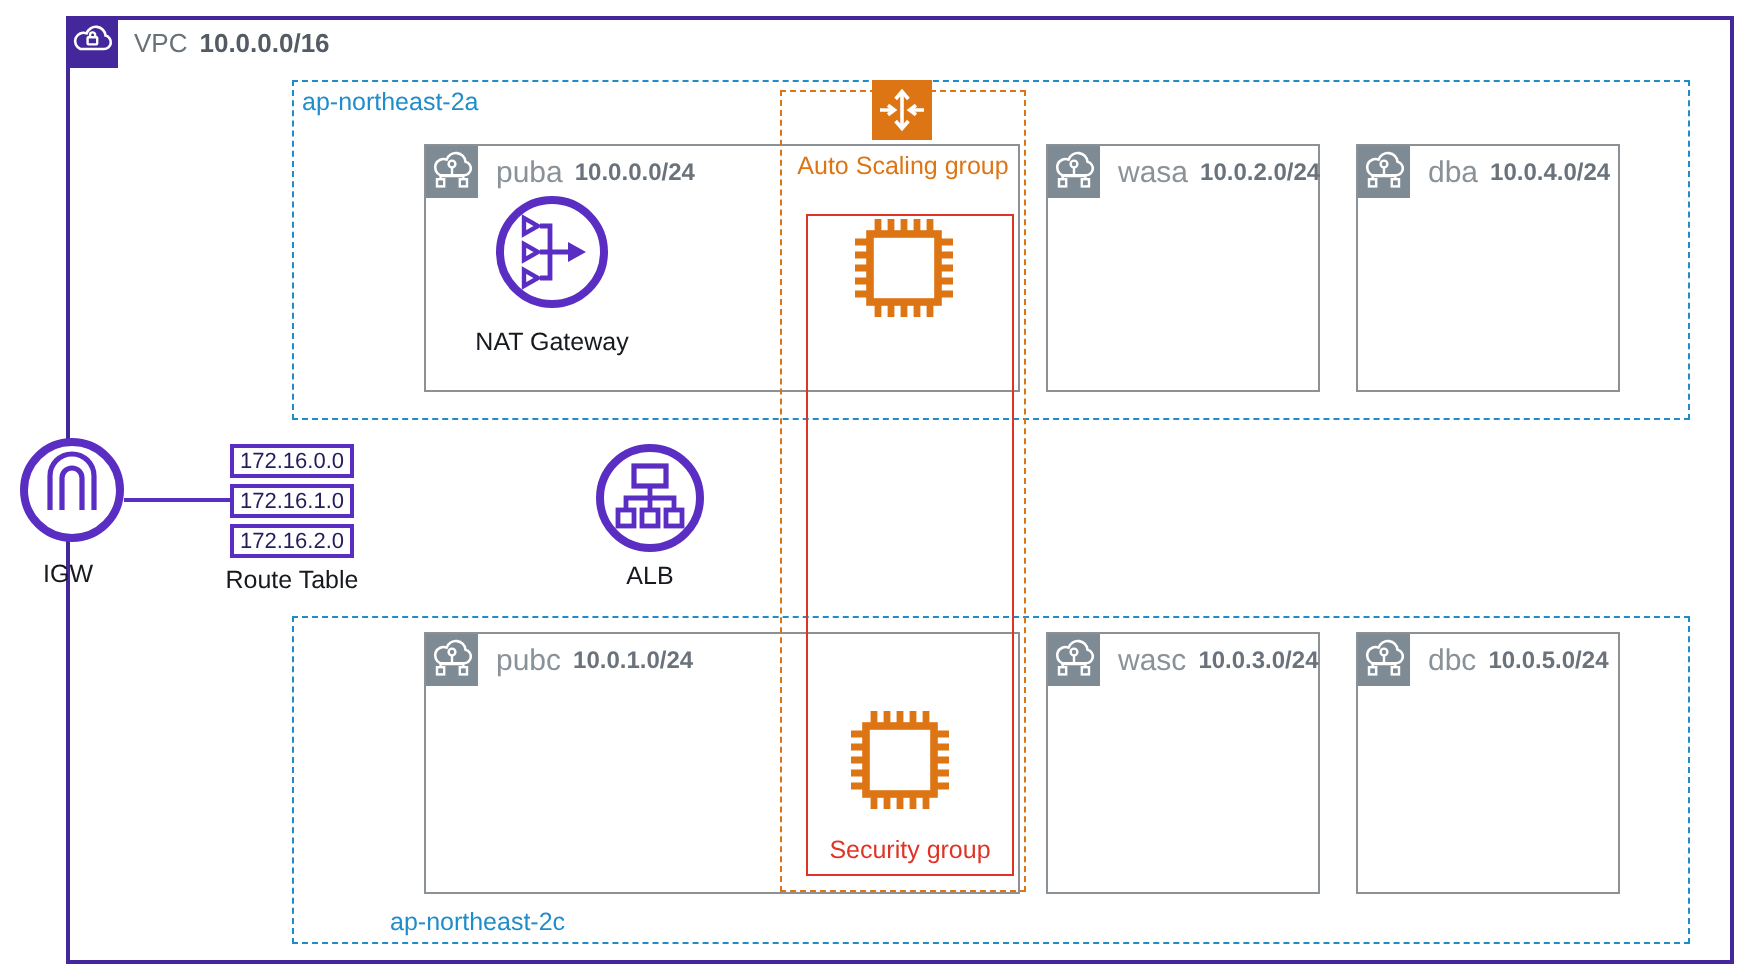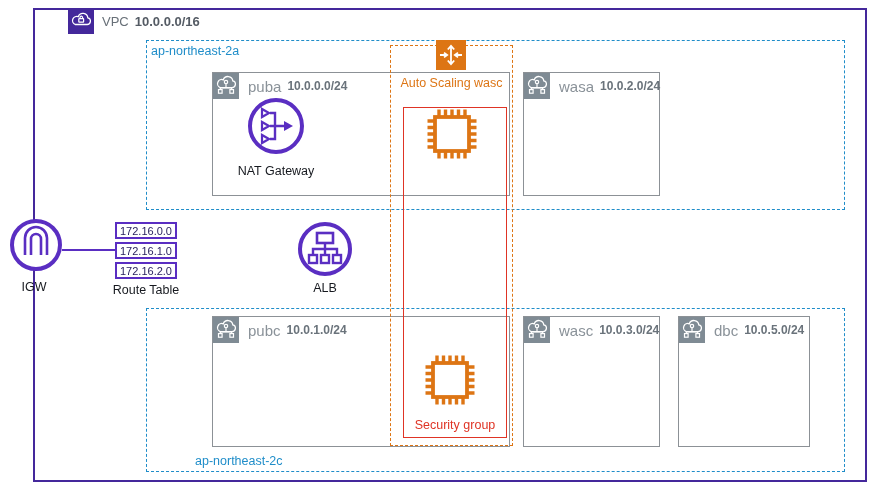--- a/index.html
+++ b/index.html
@@ -2,21 +2,21 @@
 <html><head>
 <meta charset="utf-8">
 <style>
   html,body{margin:0;padding:0;background:#ffffff;}
   body{width:876px;height:489px;position:relative;font-family:"Liberation Sans",sans-serif;overflow:hidden;}
   .stage{position:absolute;inset:0;}
   .abs{position:absolute;}
 
   
   .vpc-box{left:33px;top:8px;width:834px;height:474px;border:2px solid #44289b;box-sizing:border-box;}
-  .vpc-header{left:33px;top:8px;height:26px;display:flex;align-items:center;padding-left:35px;}
+  .vpc-header{left:33px;top:8px;height:26px;display:flex;align-items:center;}
   .vpc-icon{width:26px;height:26px;background:#44289b;display:inline-flex;align-items:center;justify-content:center;}
   .vpc-label{color:#687078;font-size:13px;margin-left:8px;}
   .vpc-cidr{color:#545b64;font-size:13px;font-weight:bold;margin-left:6px;}
 
   
   .az{border:1px dashed #1f8dc9;box-sizing:border-box;color:#1f8dc9;font-size:12.5px;}
   .az-a{left:146px;top:40px;width:699px;height:170px;}
   .az-c{left:146px;top:308px;width:699px;height:164px;}
   .az-label-top{position:absolute;top:3px;left:4px;}
   .az-label-bottom{position:absolute;bottom:3px;left:4px;margin-left:44px;}
@@ -93,20 +93,35 @@
           <path d="M13 10.7 V15 M7.3 15 h11.4 M7.3 15 v1.6 M18.7 15 v1.6" fill="none" stroke="#ffffff" stroke-width="1.2"></path>
           <rect x="5.5" y="16.6" width="3.6" height="3.6" fill="none" stroke="#ffffff" stroke-width="1.2"></rect>
           <rect x="16.9" y="16.6" width="3.6" height="3.6" fill="none" stroke="#ffffff" stroke-width="1.2"></rect>
         </svg>
       </span>
       <span class="subnet-name">wasa</span>
       <span class="subnet-cidr">10.0.2.0/24</span>
     </div>
   </div>
 
+  <div class="abs subnet" style="left:678px;top:72px;width:132px;height:124px">
+    <div class="subnet-header">
+      <span class="subnet-icon">
+        <svg width="26" height="26" viewBox="0 0 26 26">
+          <path d="M7.2 14.6 h11.6 a3.4 3.4 0 0 0 1-6.7 a4.9 4.9 0 0 0 -9.5 -1.1 a3.7 3.7 0 0 0 -3.1 7.8 z" fill="none" stroke="#ffffff" stroke-width="1.3"></path>
+          <circle cx="13" cy="9" r="1.7" fill="none" stroke="#ffffff" stroke-width="1.2"></circle>
+          <path d="M13 10.7 V15 M7.3 15 h11.4 M7.3 15 v1.6 M18.7 15 v1.6" fill="none" stroke="#ffffff" stroke-width="1.2"></path>
+          <rect x="5.5" y="16.6" width="3.6" height="3.6" fill="none" stroke="#ffffff" stroke-width="1.2"></rect>
+          <rect x="16.9" y="16.6" width="3.6" height="3.6" fill="none" stroke="#ffffff" stroke-width="1.2"></rect>
+        </svg>
+      </span>
+      <span class="subnet-name">dba</span>
+      <span class="subnet-cidr">10.0.4.0/24</span>
+    </div>
+  </div>
 
   <div class="abs subnet" style="left:212px;top:316px;width:298px;height:131px">
     <div class="subnet-header">
       <span class="subnet-icon">
         <svg width="26" height="26" viewBox="0 0 26 26">
           <path d="M7.2 14.6 h11.6 a3.4 3.4 0 0 0 1-6.7 a4.9 4.9 0 0 0 -9.5 -1.1 a3.7 3.7 0 0 0 -3.1 7.8 z" fill="none" stroke="#ffffff" stroke-width="1.3"></path>
           <circle cx="13" cy="9" r="1.7" fill="none" stroke="#ffffff" stroke-width="1.2"></circle>
           <path d="M13 10.7 V15 M7.3 15 h11.4 M7.3 15 v1.6 M18.7 15 v1.6" fill="none" stroke="#ffffff" stroke-width="1.2"></path>
           <rect x="5.5" y="16.6" width="3.6" height="3.6" fill="none" stroke="#ffffff" stroke-width="1.2"></rect>
           <rect x="16.9" y="16.6" width="3.6" height="3.6" fill="none" stroke="#ffffff" stroke-width="1.2"></rect>
@@ -183,21 +198,21 @@
   <div class="abs connector" style="left:62px;top:249px;width:53px;height:2px"></div>
 
   <div class="abs" style="left:115px;top:222px">
     <div class="route-box">172.16.0.0</div>
     <div class="route-box">172.16.1.0</div>
     <div class="route-box">172.16.2.0</div>
   </div>
   <div class="abs node-label" style="left:100px;top:283px;width:92px">Route Table</div>
 
   <div class="abs asg-box">
-    <div class="asg-label">Auto Scaling wasc</div>
+    <div class="asg-label">Auto Scaling group</div>
   </div>
   <div class="abs asg-icon">
     <svg width="30" height="30" viewBox="0 0 30 30">
       <path d="M15 6.5 V23.5" stroke="#ffffff" stroke-width="1.8" fill="none"></path>
       <path d="M11.8 9.5 L15 5.8 L18.2 9.5 M11.8 20.5 L15 24.2 L18.2 20.5" fill="none" stroke="#ffffff" stroke-width="1.8"></path>
       <path d="M4 15 h6 M26 15 h-6" stroke="#ffffff" stroke-width="1.8"></path>
       <path d="M8 12.6 L11.2 15 L8 17.4 M22 12.6 L18.8 15 L22 17.4" fill="none" stroke="#ffffff" stroke-width="1.8"></path>
     </svg>
   </div>
 

